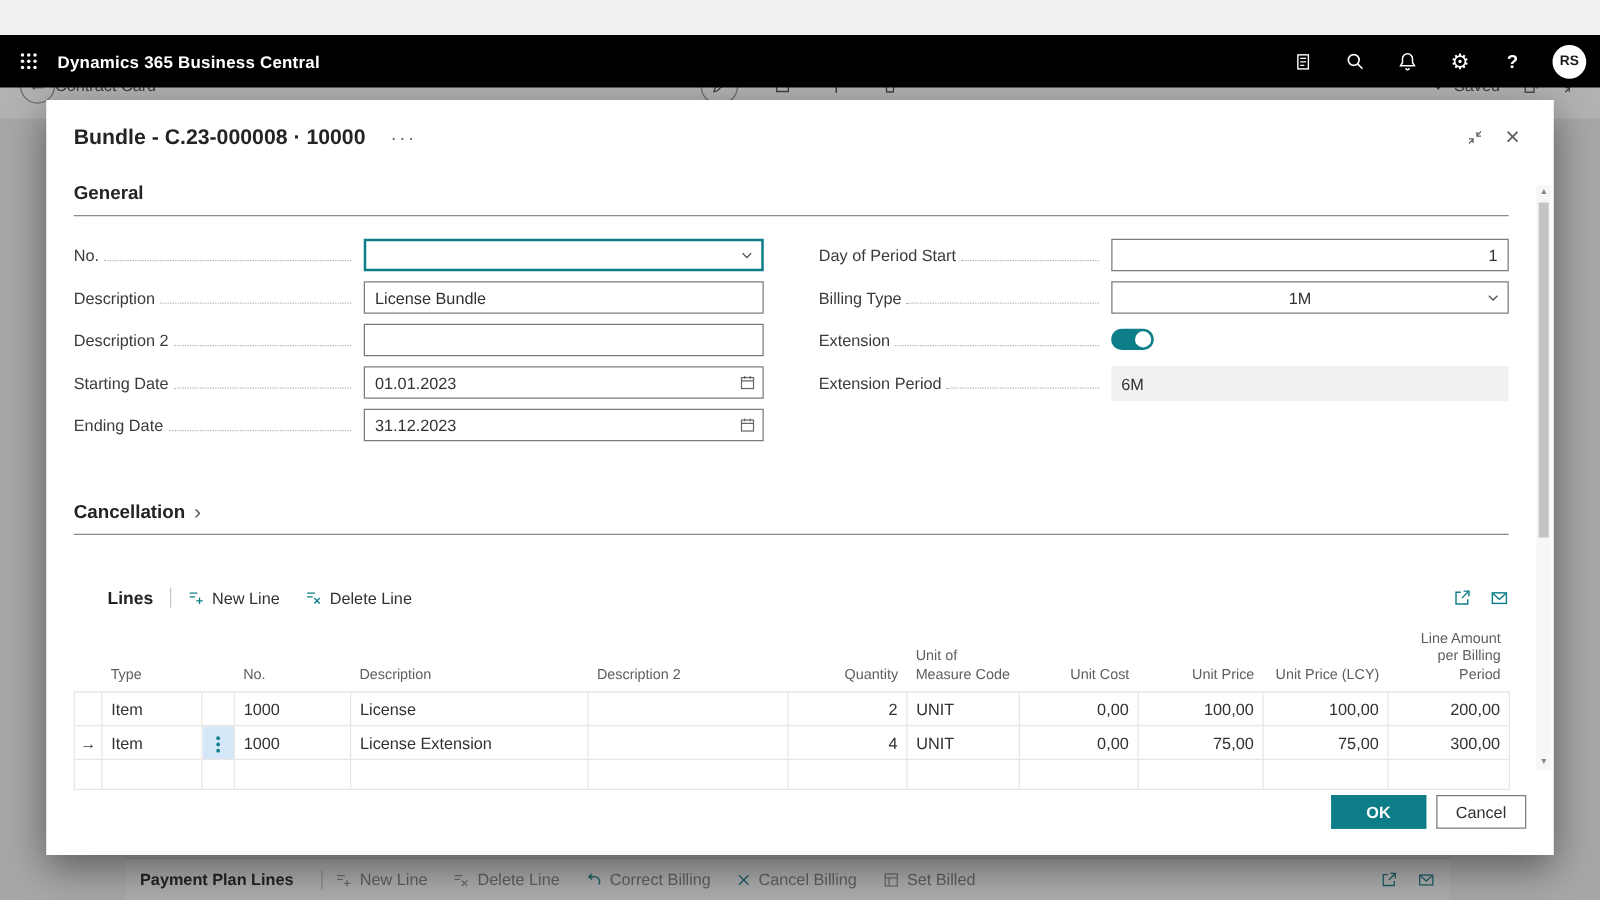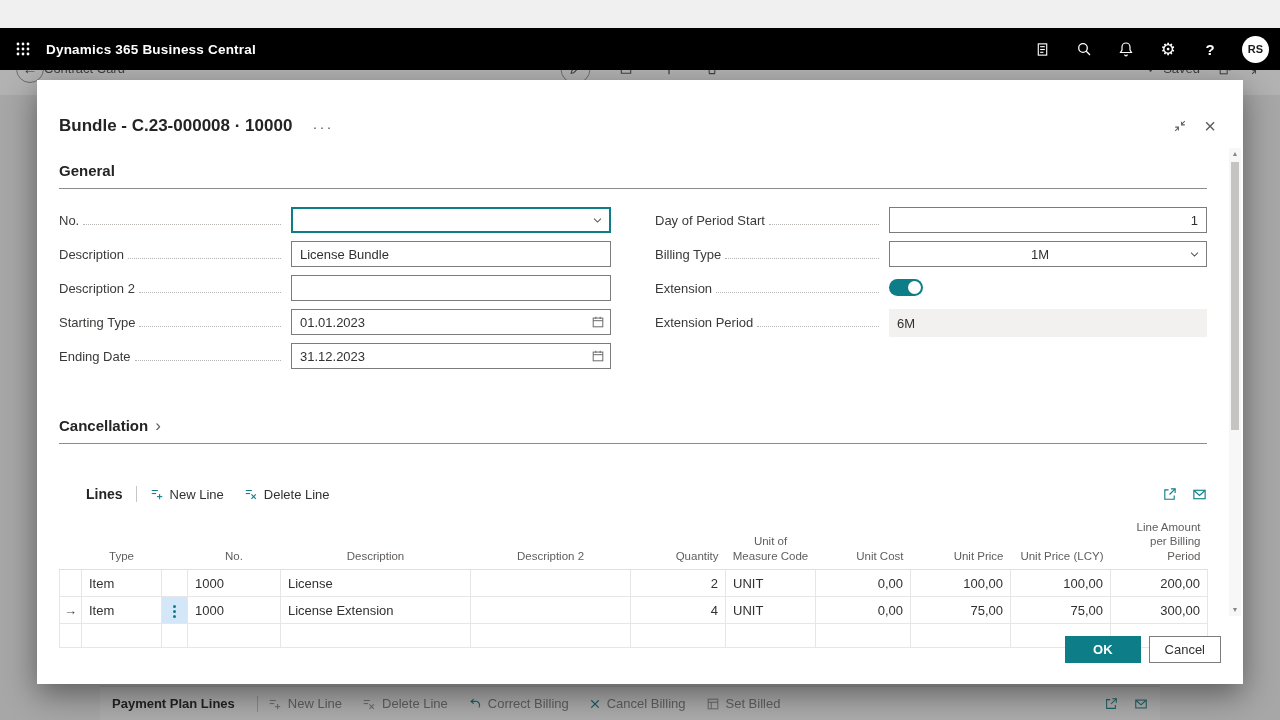--- a/index.html
+++ b/index.html
@@ -31,21 +31,21 @@
   .pb-sep { width:1px; height:16px; background:#c8c6c4; margin:0 10px; }
   .pb-action { display:flex; align-items:center; gap:6px; color:#8a8886; font-size:13px; margin-right:20px; cursor:pointer; white-space:nowrap; }
   .pb-action .ic-gray { color:#9a9a9a; }
   .pb-action .ic-teal { color:#2c8792; }
   .pb-right { margin-left:auto; display:flex; gap:16px; color:#2c8792; }
 
   .backdrop { position:absolute; top:42px; left:0; right:0; bottom:0; background:rgba(0,0,0,.3); z-index:10; }
 
   
   .modal { position:absolute; left:37px; top:80px; width:1206px; height:604px; background:#fff; z-index:20; box-shadow:0 10px 30px rgba(0,0,0,.45); }
-  .modal-head { display:flex; align-items:center; padding:18px 18px 0 22px;margin-top:16px; }
+  .modal-head { display:flex; align-items:center; padding:18px 18px 0 22px; }
   .modal-title { font-size:17px; font-weight:600; color:#242424; }
   .more-btn { margin-left:20px; color:#605e5c; font-size:15px; letter-spacing:2px; cursor:pointer; line-height:1; }
   .head-spacer { flex:1; }
   .head-icon { width:30px; height:24px; display:flex; align-items:center; justify-content:center; color:#605e5c; cursor:pointer; }
   .close-x { font-size:20px; line-height:1; }
 
   .modal-body { padding:0 36px 0 22px; }
   .section-head { display:flex; align-items:center; margin-top:24px; }
   .section-head.cancel { margin-top:40px; }
   .section-title { font-size:15px; font-weight:700; color:#242424; }
@@ -73,21 +73,21 @@
   
   .lines-bar { display:flex; align-items:center; margin-top:38px; height:24px;padding-left:27px; }
   .lines-title { font-size:14px; font-weight:700; color:#242424; }
   .vsep { width:1px; height:16px; background:#c8c6c4; margin:0 13px; }
   .line-action { display:flex; align-items:center; gap:6px; font-size:13px; color:#323130; margin-right:20px; cursor:pointer; }
   .line-action svg { color:#0d7d87; }
   .lines-bar-right { margin-left:auto; display:flex; gap:15px; color:#0d7d87; }
   .lines-bar-right span { cursor:pointer; }
 
   table.lines { border-collapse:collapse; table-layout:fixed; width:1148px; margin-top:12px; }
-  table.lines th { font-weight:400; color:#605e5c; font-size:11.5px; line-height:1.25; padding:2px 7px 6px; vertical-align:bottom; border-bottom:1px solid #e1dfdd; text-align:center; }
+  table.lines th { font-weight:400; color:#605e5c; font-size:11.5px; line-height:1.25; padding:2px 7px 6px; vertical-align:bottom; border-bottom:1px solid #e1dfdd; text-align:left; }
   table.lines th.num { text-align:right; }
   table.lines td { border:1px solid #e8e6e4; height:27px; padding:0 7px; font-size:13px; color:#323130; background:#fff; overflow:hidden; white-space:nowrap; }
   table.lines td.num { text-align:right; }
   table.lines td.sel { text-align:center; padding:0 2px; color:#444; font-size:13px; }
   table.lines td.dots { padding:0; text-align:center; }
   td.dots.active { background:#d3e7f8; }
   .vdots { display:inline-flex; flex-direction:column; gap:2px; vertical-align:middle; }
   .vdots i { width:3px; height:3px; border-radius:50%; background:#0d7d87; }
   tr.empty td { height:24px; }
 
@@ -315,21 +315,21 @@
           <span class="field-label">Description</span>
           <span class="leader"></span>
           <div class="control"><input class="tbox" value="License Bundle" style=""></div>
         </div>
         <div class="field-row">
           <span class="field-label">Description 2</span>
           <span class="leader"></span>
           <div class="control"><input class="tbox" value="" style=""></div>
         </div>
         <div class="field-row">
-          <span class="field-label">Starting Type</span>
+          <span class="field-label">Starting Date</span>
           <span class="leader"></span>
           <div class="control date">
             <input class="tbox" style="padding-right: 26px;" value="01.01.2023">
             <span class="date-ic">
                 <svg width="14" height="14" viewBox="0 0 16 16" fill="none" stroke="currentColor" stroke-width="1.1">
                   <rect x="2.5" y="3.5" width="11" height="10"></rect>
                   <line x1="2.5" y1="6.5" x2="13.5" y2="6.5"></line>
                   <line x1="5.5" y1="2" x2="5.5" y2="4.5"></line>
                   <line x1="10.5" y1="2" x2="10.5" y2="4.5"></line>
                 </svg>

